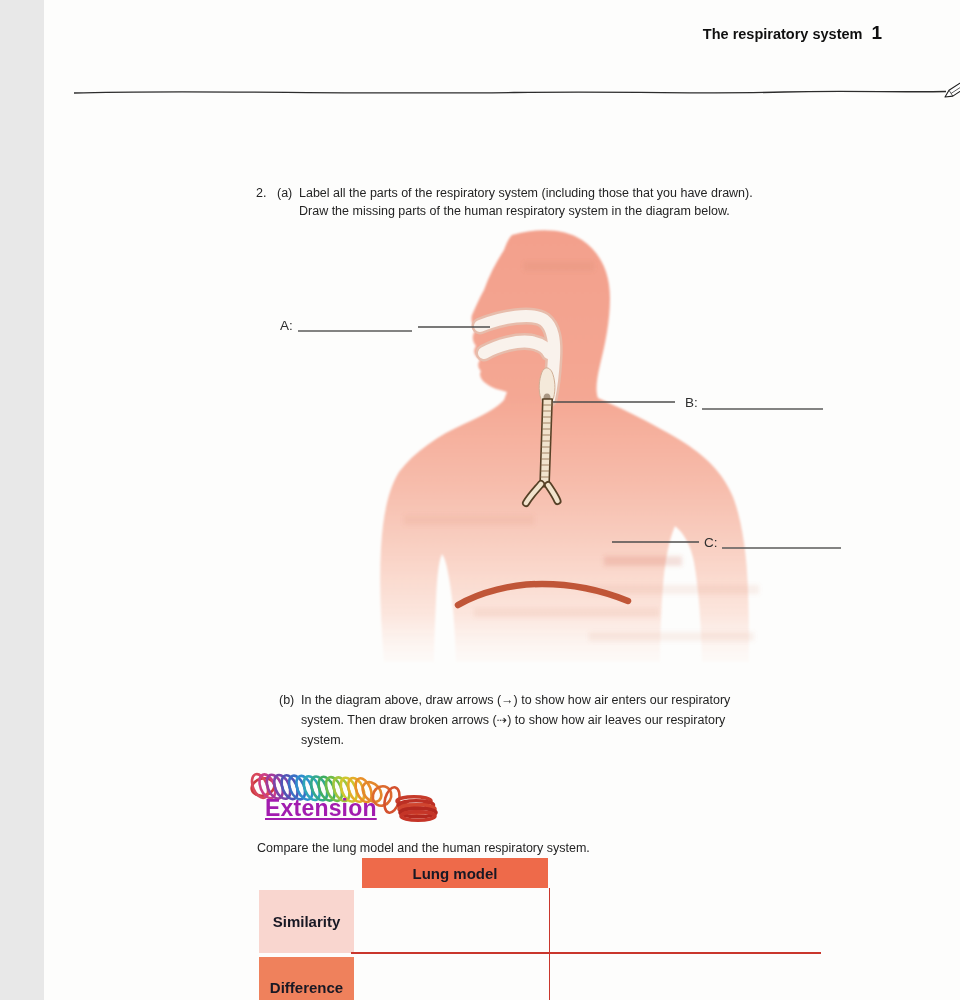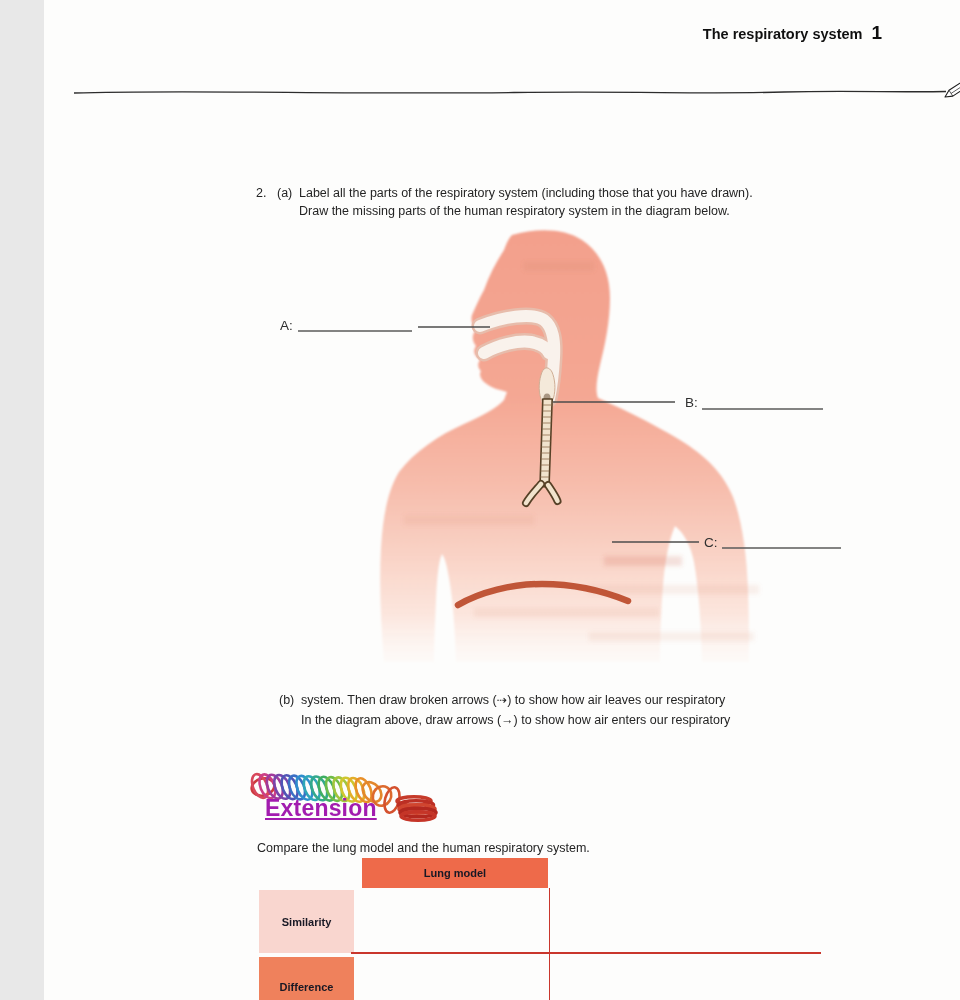--- a/index.html
+++ b/index.html
@@ -20,21 +20,21 @@
   .q-part{width:22px;flex:0 0 auto;}
   #qb{line-height:20px;}
   .q-lines span{display:block;}
   
   .ext-head{position:absolute;left:221px;top:795px;font-size:23px;font-weight:bold;
             color:#a21caf;letter-spacing:.2px;text-decoration:underline;}
   .compare{position:absolute;left:213px;top:828px;font-size:12.5px;color:#242424;white-space:nowrap;}
   
   .tbl{position:absolute;left:215px;top:858px;width:562px;height:160px;}
   .tbl .cell{position:absolute;display:flex;align-items:center;justify-content:center;
-             font-weight:bold;font-size:11px;color:#181824;}
+             font-weight:bold;font-size:15px;color:#181824;}
   .ch-lung{left:103px;top:0;width:186px;height:30px;background:#ee6a4a;}
   .ch-ours{left:291px;top:0;width:271px;height:30px;background:#f9c7c0;}
   .rh-sim{left:0;top:32px;width:95px;height:63px;background:#f9d6cf;}
   .rh-diff{left:0;top:99px;width:95px;height:60px;background:#ef815c;}
   .body-cell{background:transparent;}
   .bc-ls{left:103px;top:32px;width:186px;height:62px;}
   .bc-os{left:292px;top:32px;width:270px;height:62px;}
   .bc-ld{left:103px;top:97px;width:186px;height:63px;}
   .bc-od{left:292px;top:97px;width:270px;height:63px;}
   .vline{position:absolute;left:289.5px;top:30px;width:1.5px;height:112px;background:#c9362c;}
@@ -156,22 +156,23 @@
 
     <line x1="568" y1="542" x2="655" y2="542" stroke="#4d4d4d" stroke-width="1.7"></line>
     <text x="660" y="547" font-size="13.5" fill="#2f2f2f">C:</text>
     <line x1="678" y1="548" x2="797" y2="548" stroke="#5a5a5a" stroke-width="1.4"></line>
   </svg>
 
   <div class="q" id="qb" style="left:235px;top:690px;">
     <div class="q-row">
       <span class="q-part">(b)</span>
       <span class="q-lines">
+        <span>In the diagram above, draw arrows (→) to show how air enters our respiratory</span>
         <span>system. Then draw broken arrows (⇢) to show how air leaves our respiratory</span>
-        <span>In the diagram above, draw arrows (→) to show how air enters our respiratory</span>
+        <span>system.</span>
       </span>
     </div>
   </div>
 
   <svg class="slinky-svg" width="210" height="60" viewBox="200 764 210 60">
     <g fill="none" stroke-width="2.6">
       <ellipse cx="219" cy="787" rx="11.5" ry="8.5" stroke="#cc3a3e" transform="rotate(-14 219 787)"></ellipse>
       <ellipse cx="216" cy="786" rx="7" ry="12.5" stroke="#d8485c" transform="rotate(-22 216 786)"></ellipse>
       <ellipse cx="223.4" cy="786.3" rx="7" ry="12.5" stroke="#cb3f86" transform="rotate(-22 223.4 786.3)"></ellipse>
       <ellipse cx="230.8" cy="786.6" rx="7" ry="12.5" stroke="#a03a9c" transform="rotate(-22 230.8 786.6)"></ellipse>

